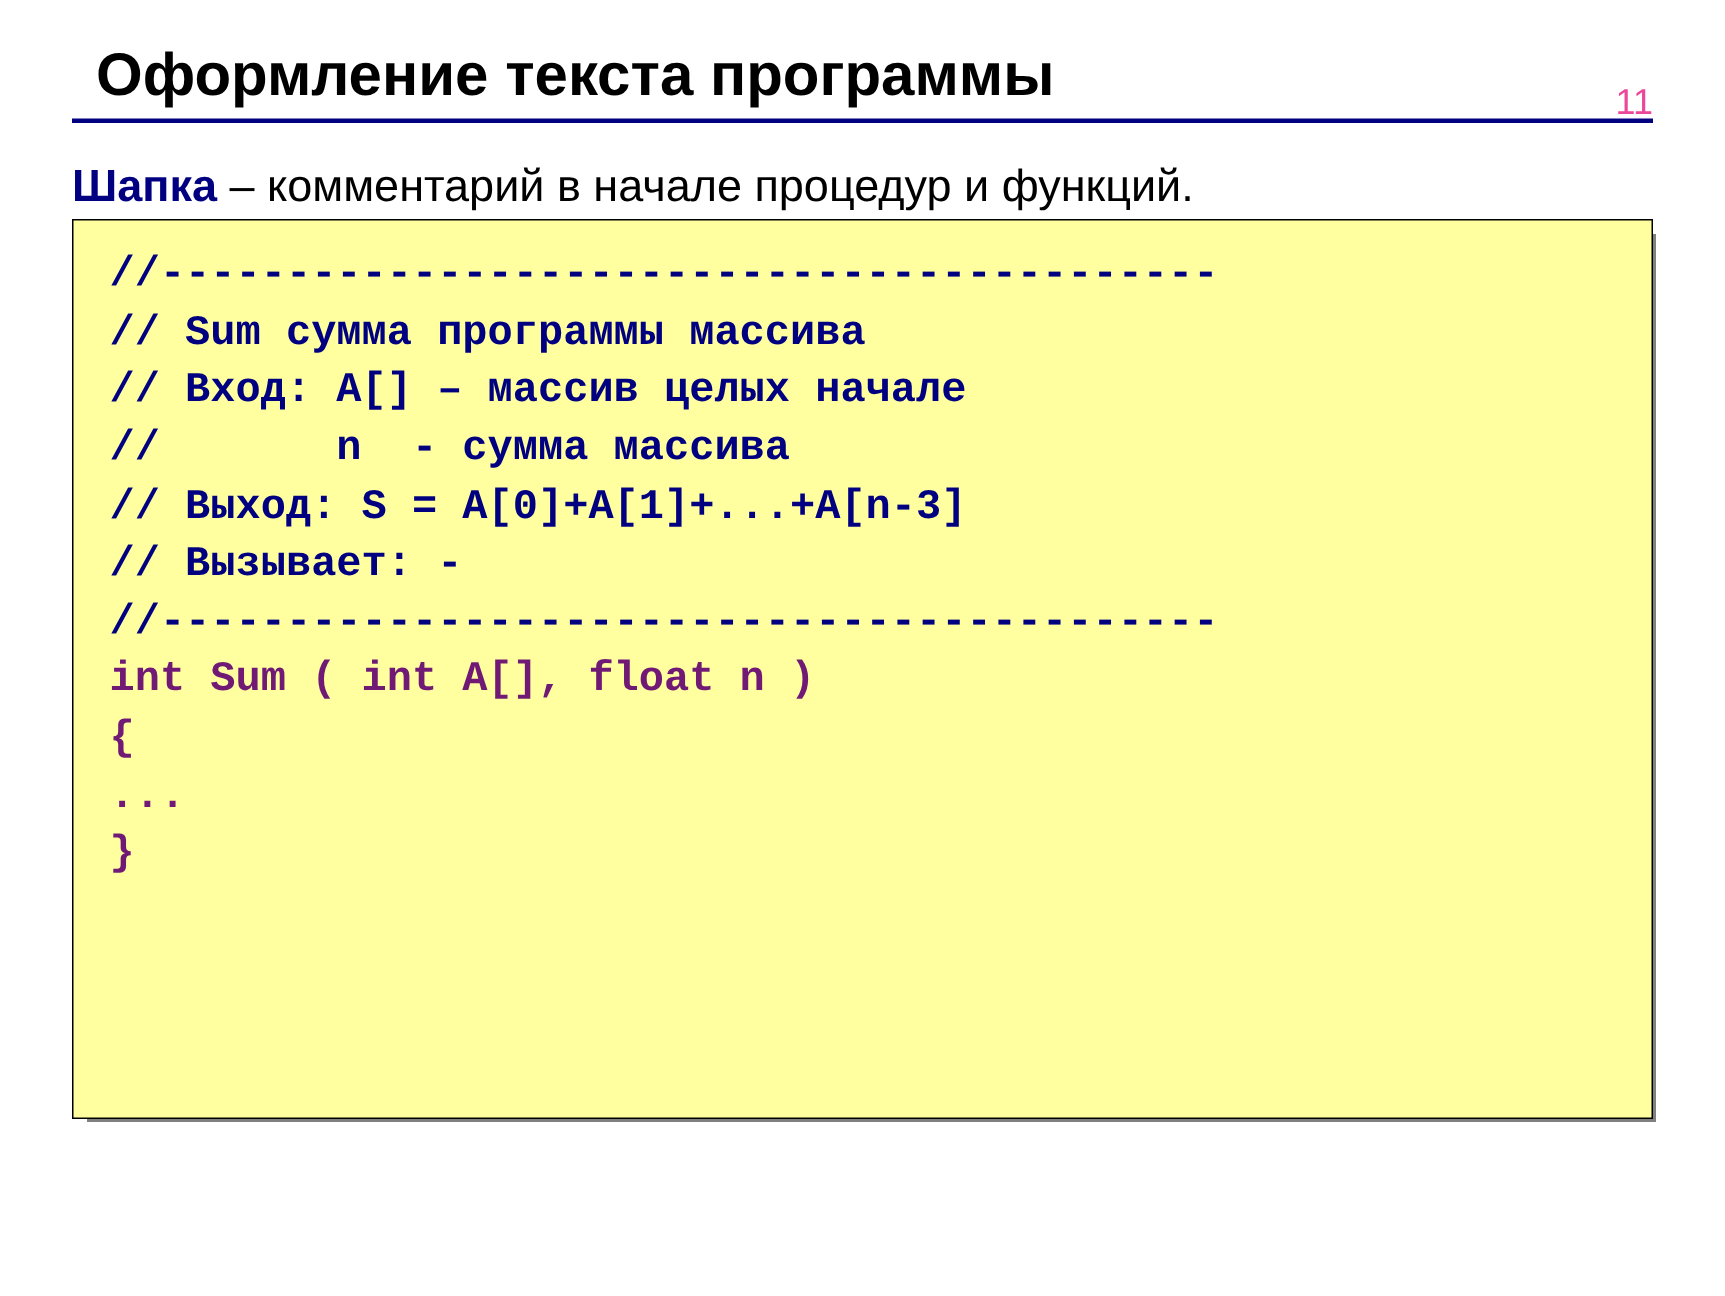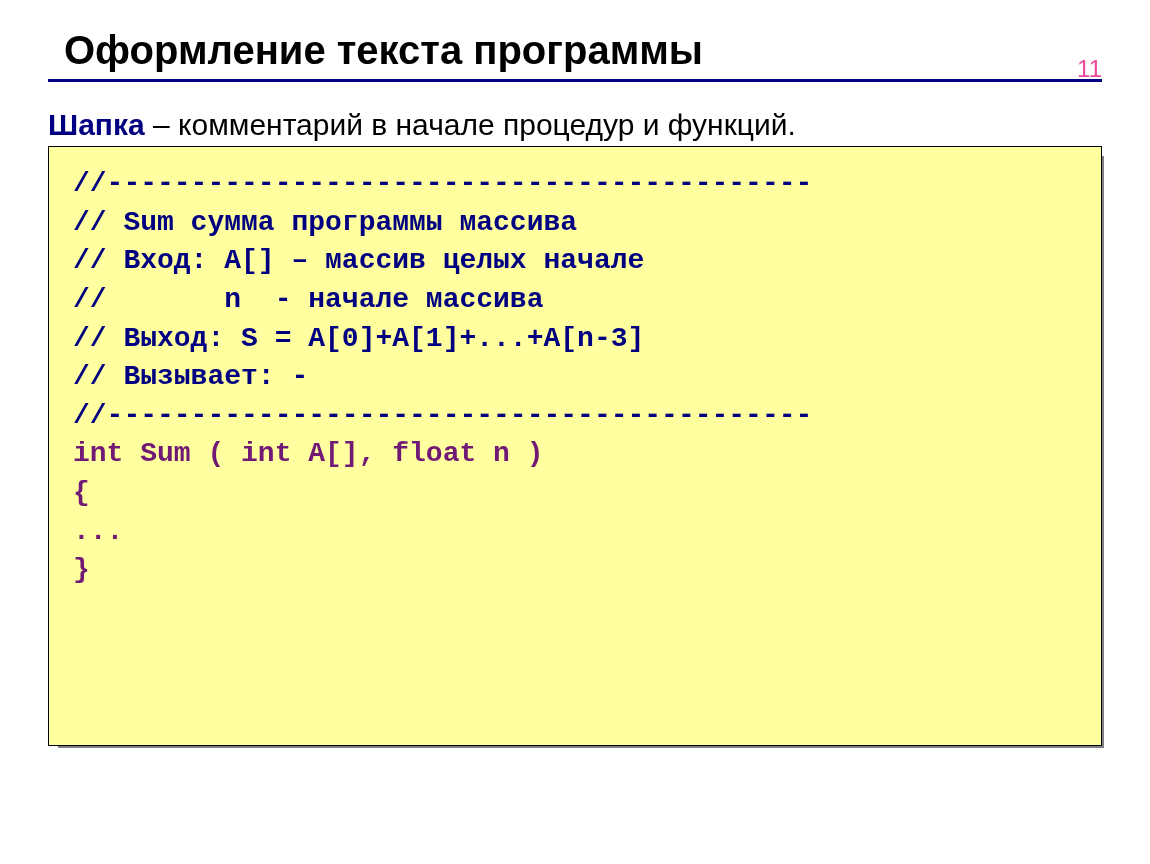--- a/index.html
+++ b/index.html
@@ -79,21 +79,21 @@
 
   <div class="subtitle">
     <span class="lead">Шапка</span><span> – комментарий в начале процедур и функций.</span>
   </div>
 
   <div class="codewrap">
     <div class="shadow"></div>
     <div class="codebox"><span class="comment">//------------------------------------------</span>
 <span class="comment">// Sum сумма программы массива</span>
 <span class="comment">// Вход: A[] – массив целых начале</span>
-<span class="comment">//       n  - начале массива</span>
+<span class="comment">//       n  - сумма массива</span>
 <span class="comment">// Выход: S = A[0]+A[1]+...+A[n-3]</span>
 <span class="comment">// Вызывает: -</span>
 <span class="comment">//------------------------------------------</span>
 <span class="code">int Sum ( int A[], float n )</span>
 <span class="code">{</span>
 <span class="code">...</span>
 <span class="code">}</span>
 </div>
   </div>
 

